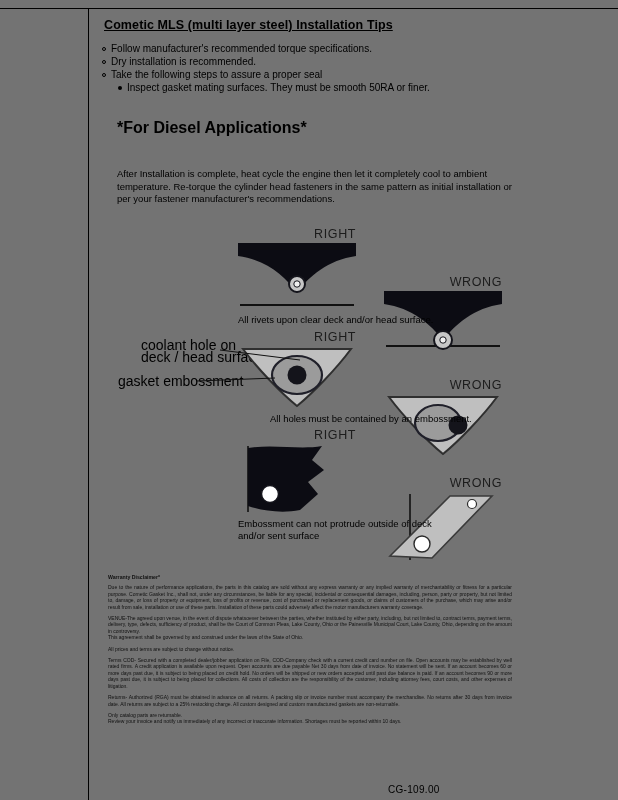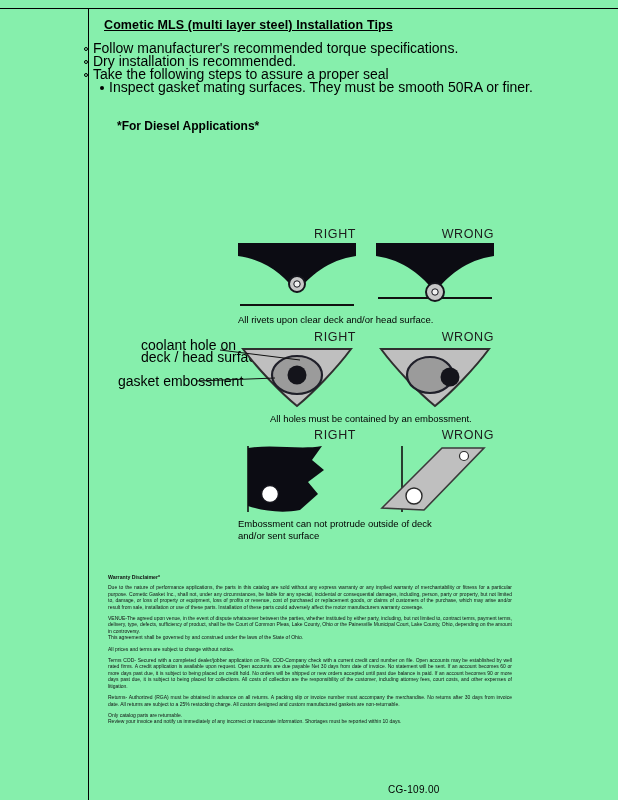--- a/index.html
+++ b/index.html
@@ -1,41 +1,41 @@
 <!DOCTYPE html>
 <html><head>
 <meta charset="utf-8">
 <style>
   * { margin:0; padding:0; box-sizing:border-box; }
   html,body { background:#ffffff; }
   .page {
-    position:relative; width:618px; height:800px; background:#86efac;
+    position:relative; width:618px; height:800px; background:#737373;
     font-family:"Liberation Sans", sans-serif; color:#000; overflow:hidden;
   }
   .hline { position:absolute; left:0; top:8px; width:618px; height:1px; background:#000; }
   .vline { position:absolute; left:88px; top:8px; width:1px; height:792px; background:#000; }
 
   .title { position:absolute; left:104px; top:18px; font-size:12.5px; font-weight:bold; text-decoration:underline; letter-spacing:0.1px; }
 
-  .tips { position:absolute; left:84px; top:42px; width:480px; font-size:14px; line-height:13px; }
+  .tips { position:absolute; left:102px; top:42px; width:480px; font-size:10px; line-height:13px; }
   .tip { display:flex; align-items:flex-start; }
   .tip .mark { flex:0 0 auto; margin-right:5px; margin-top:4.5px; }
   .mark.hollow { width:4px; height:4px; border:1px solid #000; border-radius:50%; }
   .mark.solid { width:4px; height:4px; background:#000; border-radius:50%; }
   .tip.sub { padding-left:16px; }
 
-  .heading { position:absolute; left:117px; top:119px; font-size:12px; font-weight:bold; }
+  .heading { position:absolute; left:117px; top:119px; font-size:16px; font-weight:bold; }
   .para { position:absolute; left:117px; width:402px; font-size:9.5px; line-height:12.5px; }
   .p1 { top:136px; }
   .p2 { top:168px; }
   .p3 { top:210px; }
 
   .dlab { position:absolute; width:118px; text-align:right; font-size:12.5px; letter-spacing:0.6px; color:#1c1c1c; }
   .r1 { top:227px; } .r2 { top:330px; } .r3 { top:428px; }
-  .colL { left:238px; } .colR { left:376px; }
+  .colL { left:238px; } .colR { left:384px;margin-top:48px; }
 
   .dbox { position:absolute; width:118px; }
   .b1 { top:243px; height:68px; }
   .b2 { top:346px; height:64px; }
   .b3 { top:444px; height:70px; }
   .dbox svg { display:block; width:100%; height:100%; }
 
   .caption { position:absolute; left:238px; font-size:9.5px; line-height:12px; color:#000; }
   .c1 { top:314px; }
   .c2 { top:413px;margin-left:32px; }
@@ -75,20 +75,21 @@
       <span class="mark hollow"></span>
       <span>Take the following steps to assure a proper seal</span>
     </div>
     <div class="tip sub">
       <span class="mark solid"></span>
       <span>Inspect gasket mating surfaces.  They must be smooth 50RA or finer.</span>
     </div>
   </div>
 
   <div class="heading">*For Diesel Applications*</div>
+  <p class="para p2">After Installation is complete, heat cycle the engine then let it completely cool to ambient temperature. Re-torque the cylinder head fasteners in the same pattern as initial installation or per your fastener manufacturer's recommendations.</p>
 
   <div class="dlab r1 colL">RIGHT</div>
   <div class="dlab r1 colR">WRONG</div>
 
   <div class="dbox b1 colL">
     <svg viewBox="0 0 118 68">
       <path d="M0,0 H118 V13 C90,17 71,33 59,50 C47,33 28,17 0,13 Z" fill="#0c0c13"></path>
       <line x1="2" y1="62" x2="116" y2="62" stroke="#111" stroke-width="2.2"></line>
       <circle cx="59" cy="41" r="8" fill="#c7c7c7" stroke="#15151c" stroke-width="2"></circle>
       <circle cx="59" cy="41" r="3.2" fill="#efefef" stroke="#15151c" stroke-width="1"></circle>

